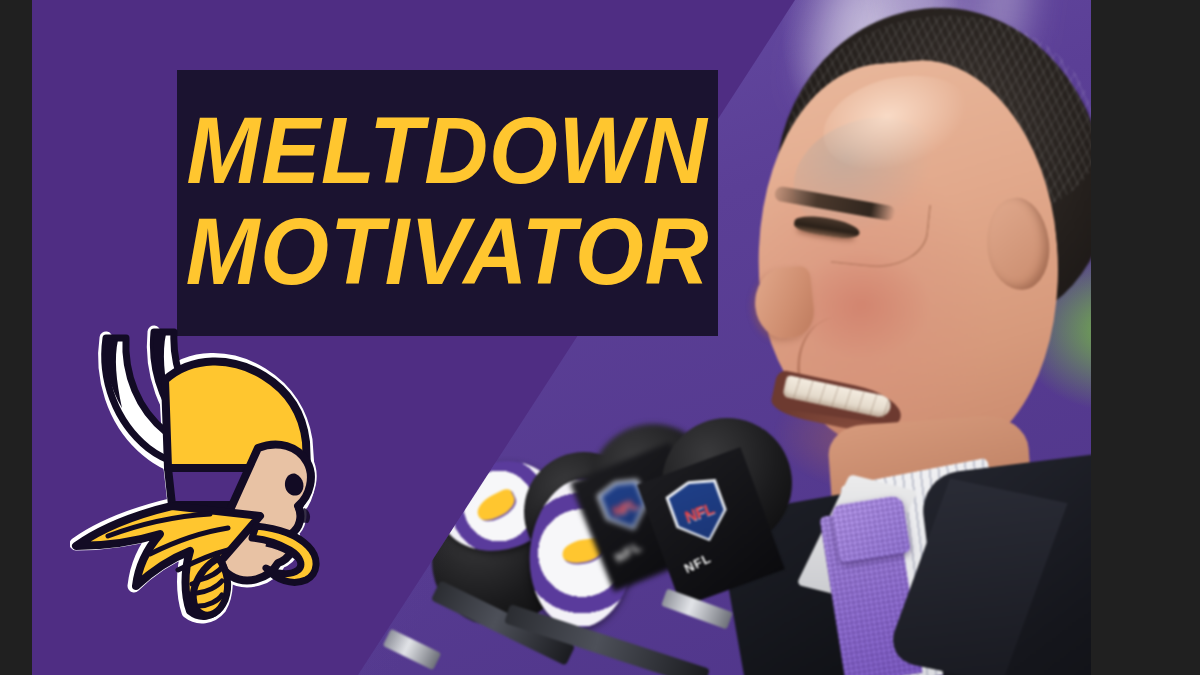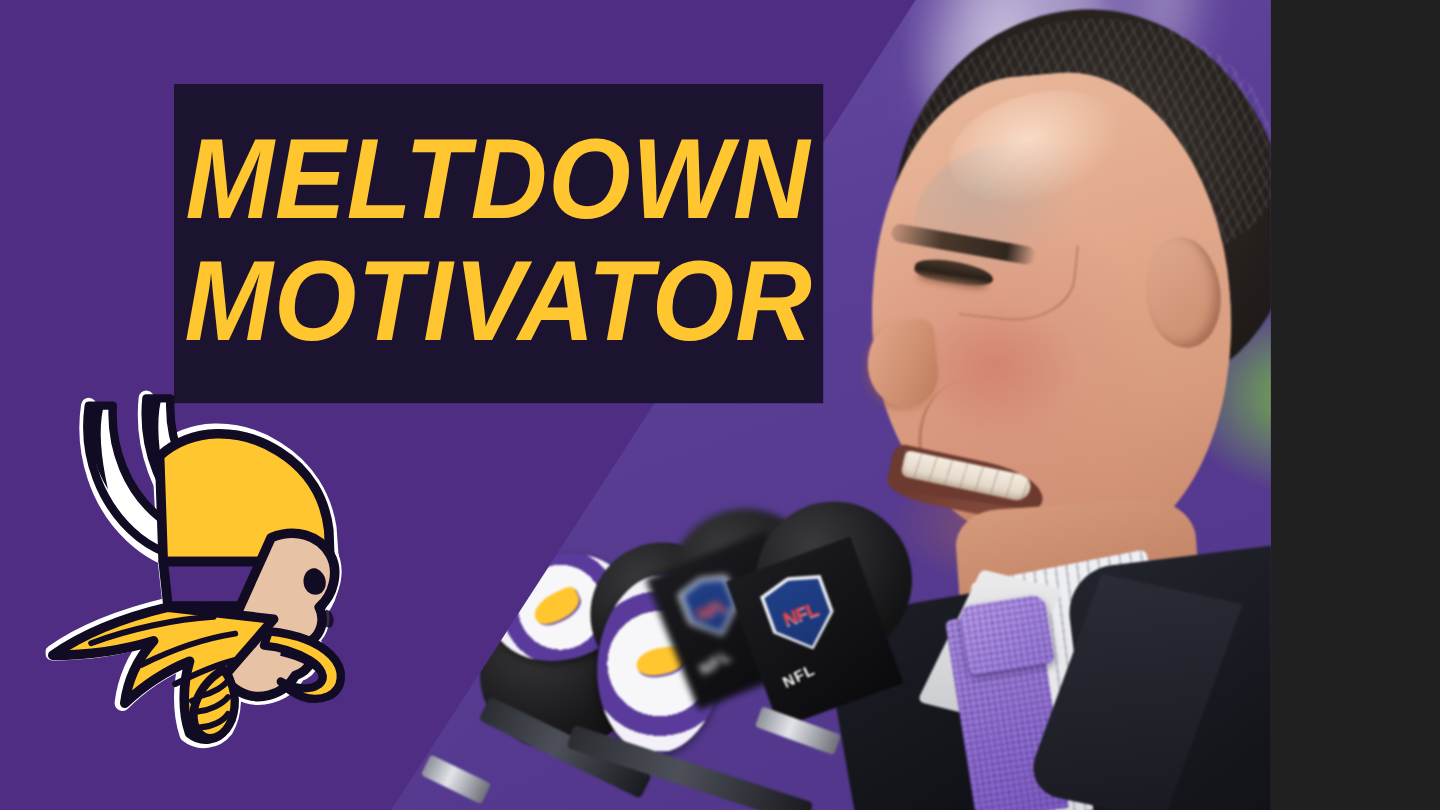--- a/index.html
+++ b/index.html
@@ -11,20 +11,21 @@
     font-family: "Liberation Sans", sans-serif;
   }
 
   #thumbnail {
     position: relative;
     width: 1059px;
     height: 675px;
     overflow: hidden;
     background: #4F2D83;
     user-select: none;
+    margin-left: 32px;
   }
 
   
   .bg-purple {
     position: absolute;
     inset: 0;
     background: #4F2D83;
   }
 
   

